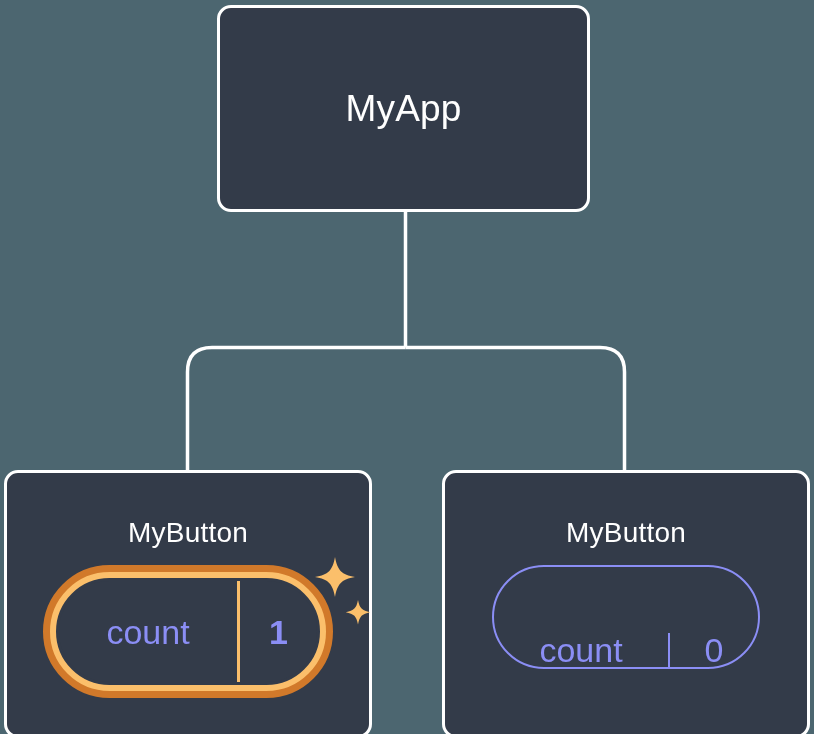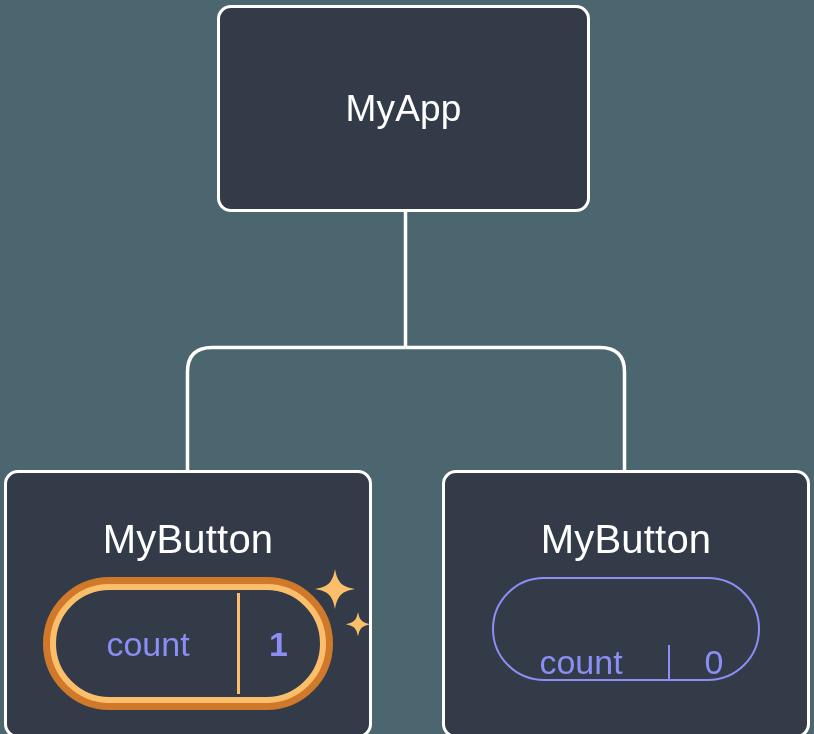--- a/index.html
+++ b/index.html
@@ -56,21 +56,21 @@
     left: 442px;
     top: 470px;
     width: 368px;
     height: 268px;
     justify-content: flex-start;
     padding-top: 46px;
   }
 
   .node-title {
     color: #ffffff;
-    font-size: 40px;
+    font-size: 28px;
     font-weight: 400;
     letter-spacing: 0.2px;
     line-height: 1;
     white-space: nowrap;
   }
   .node-root .node-title {
     font-size: 37px;
   }
 
   

